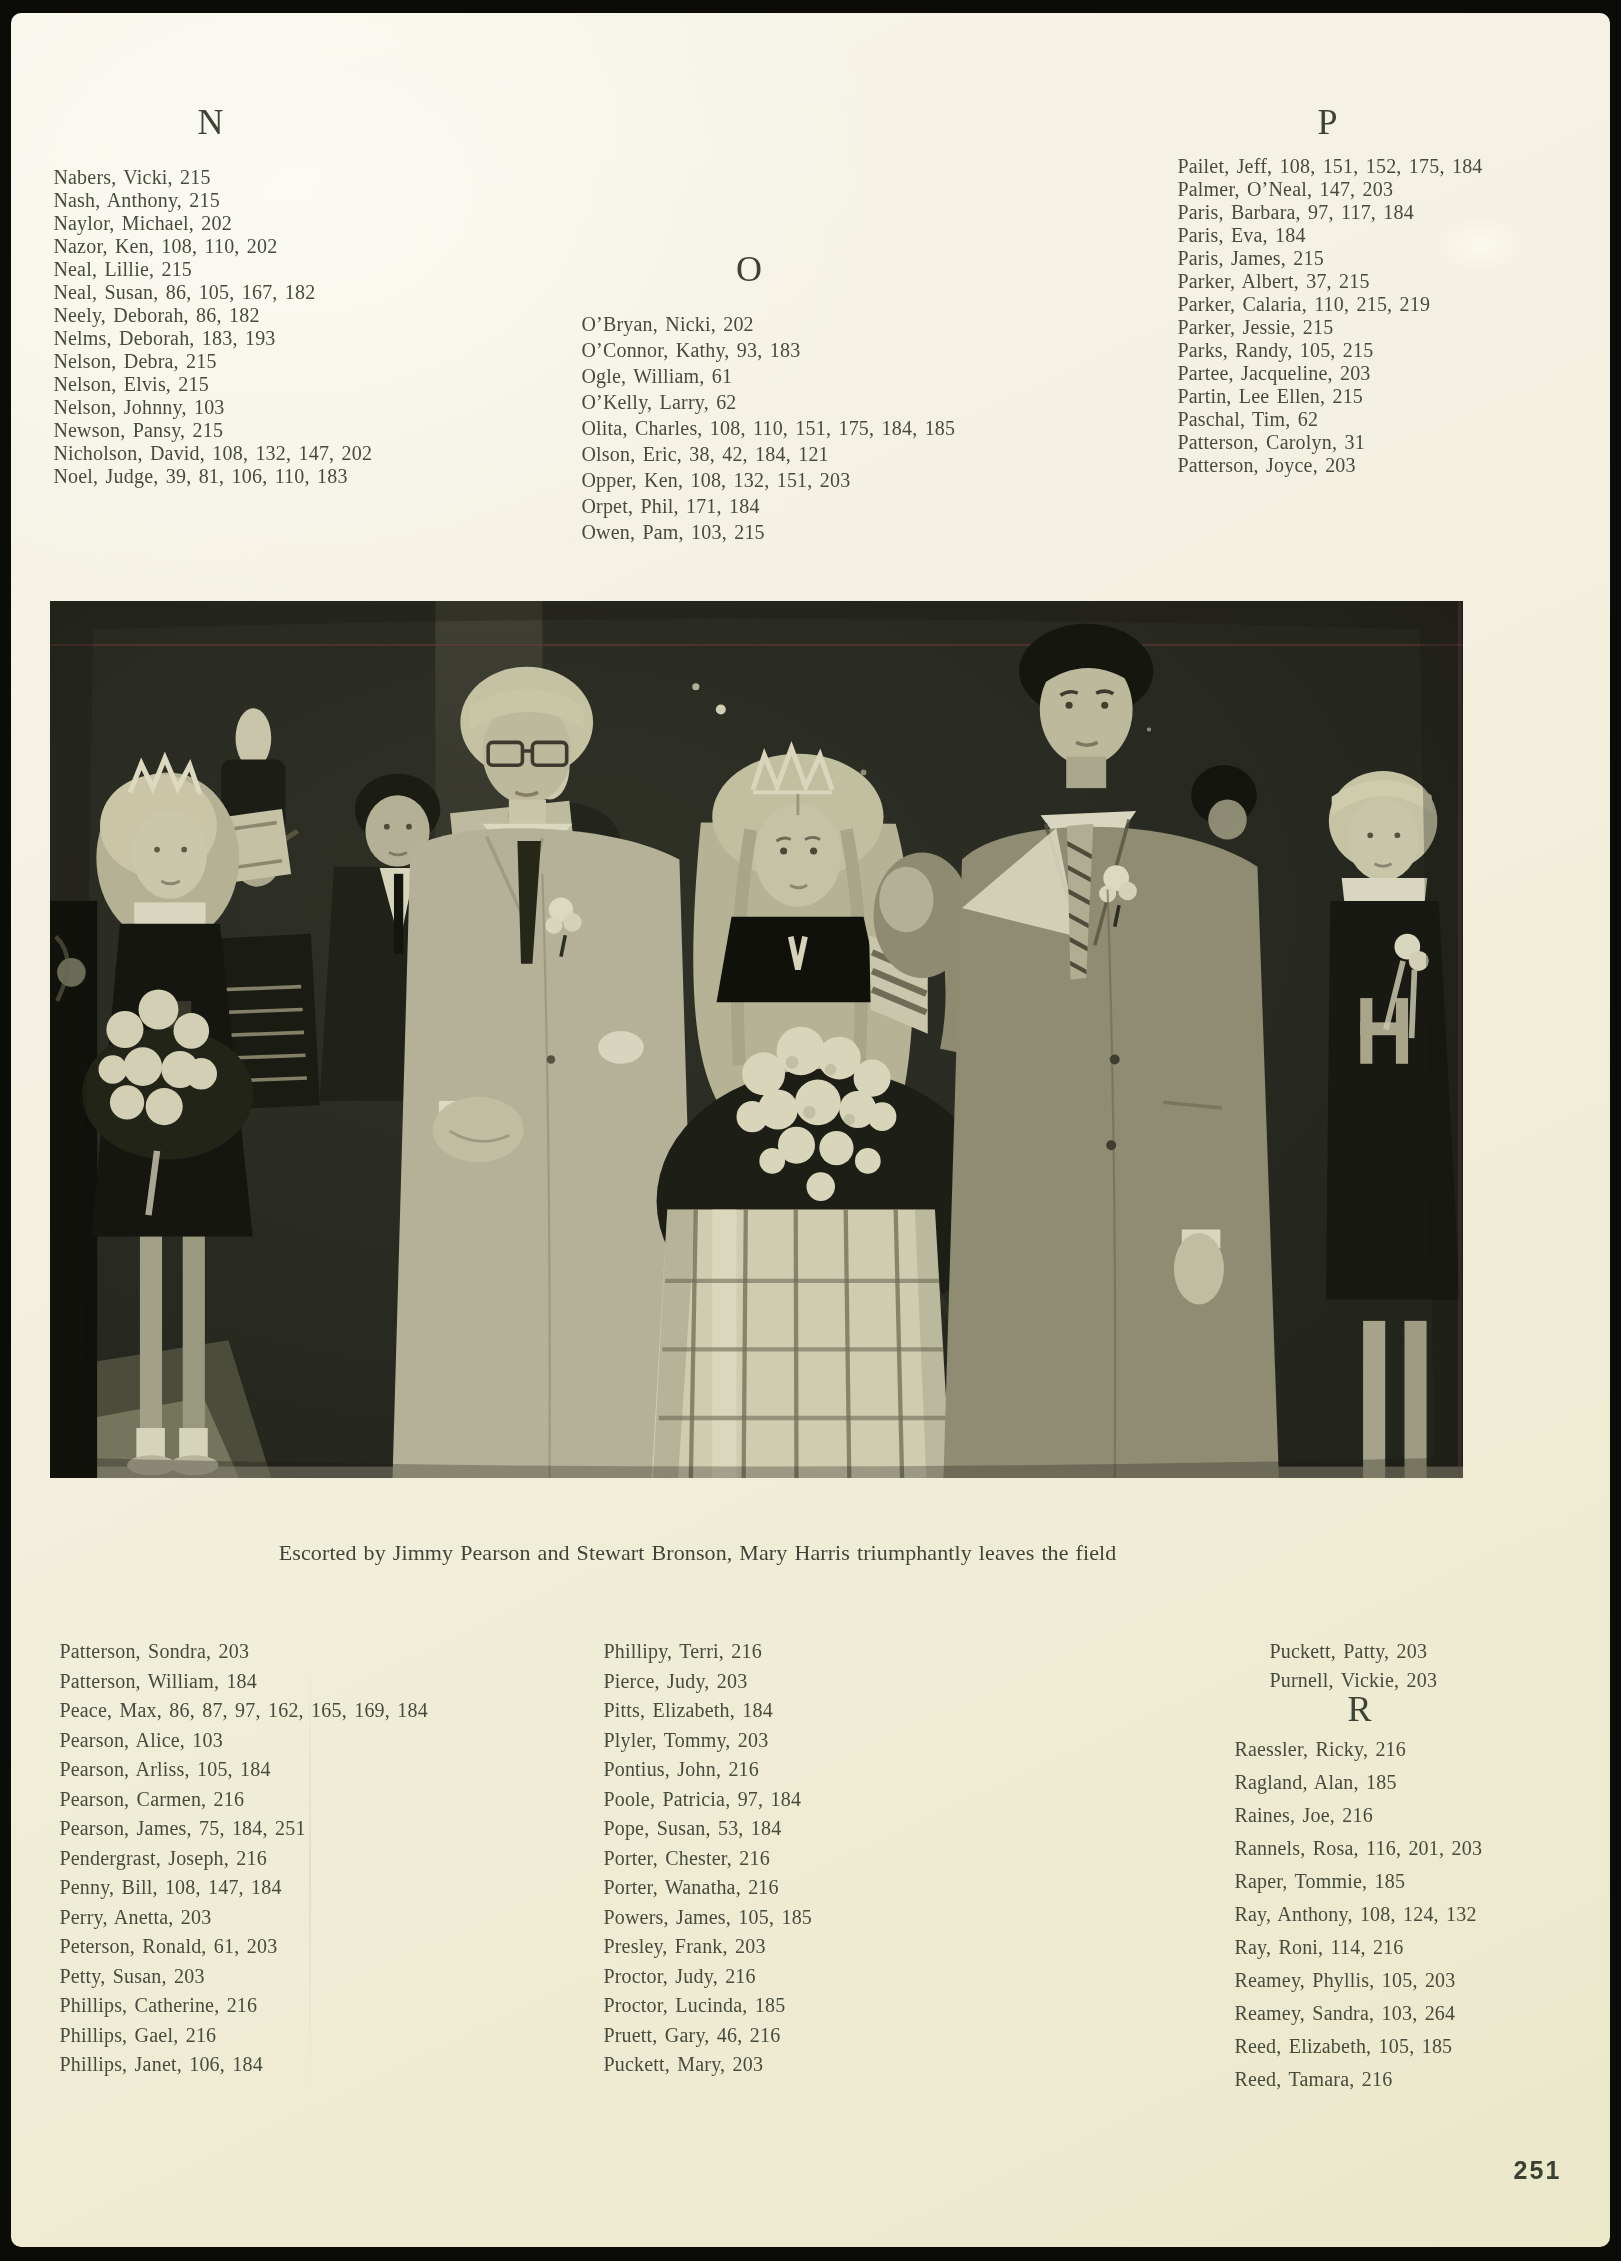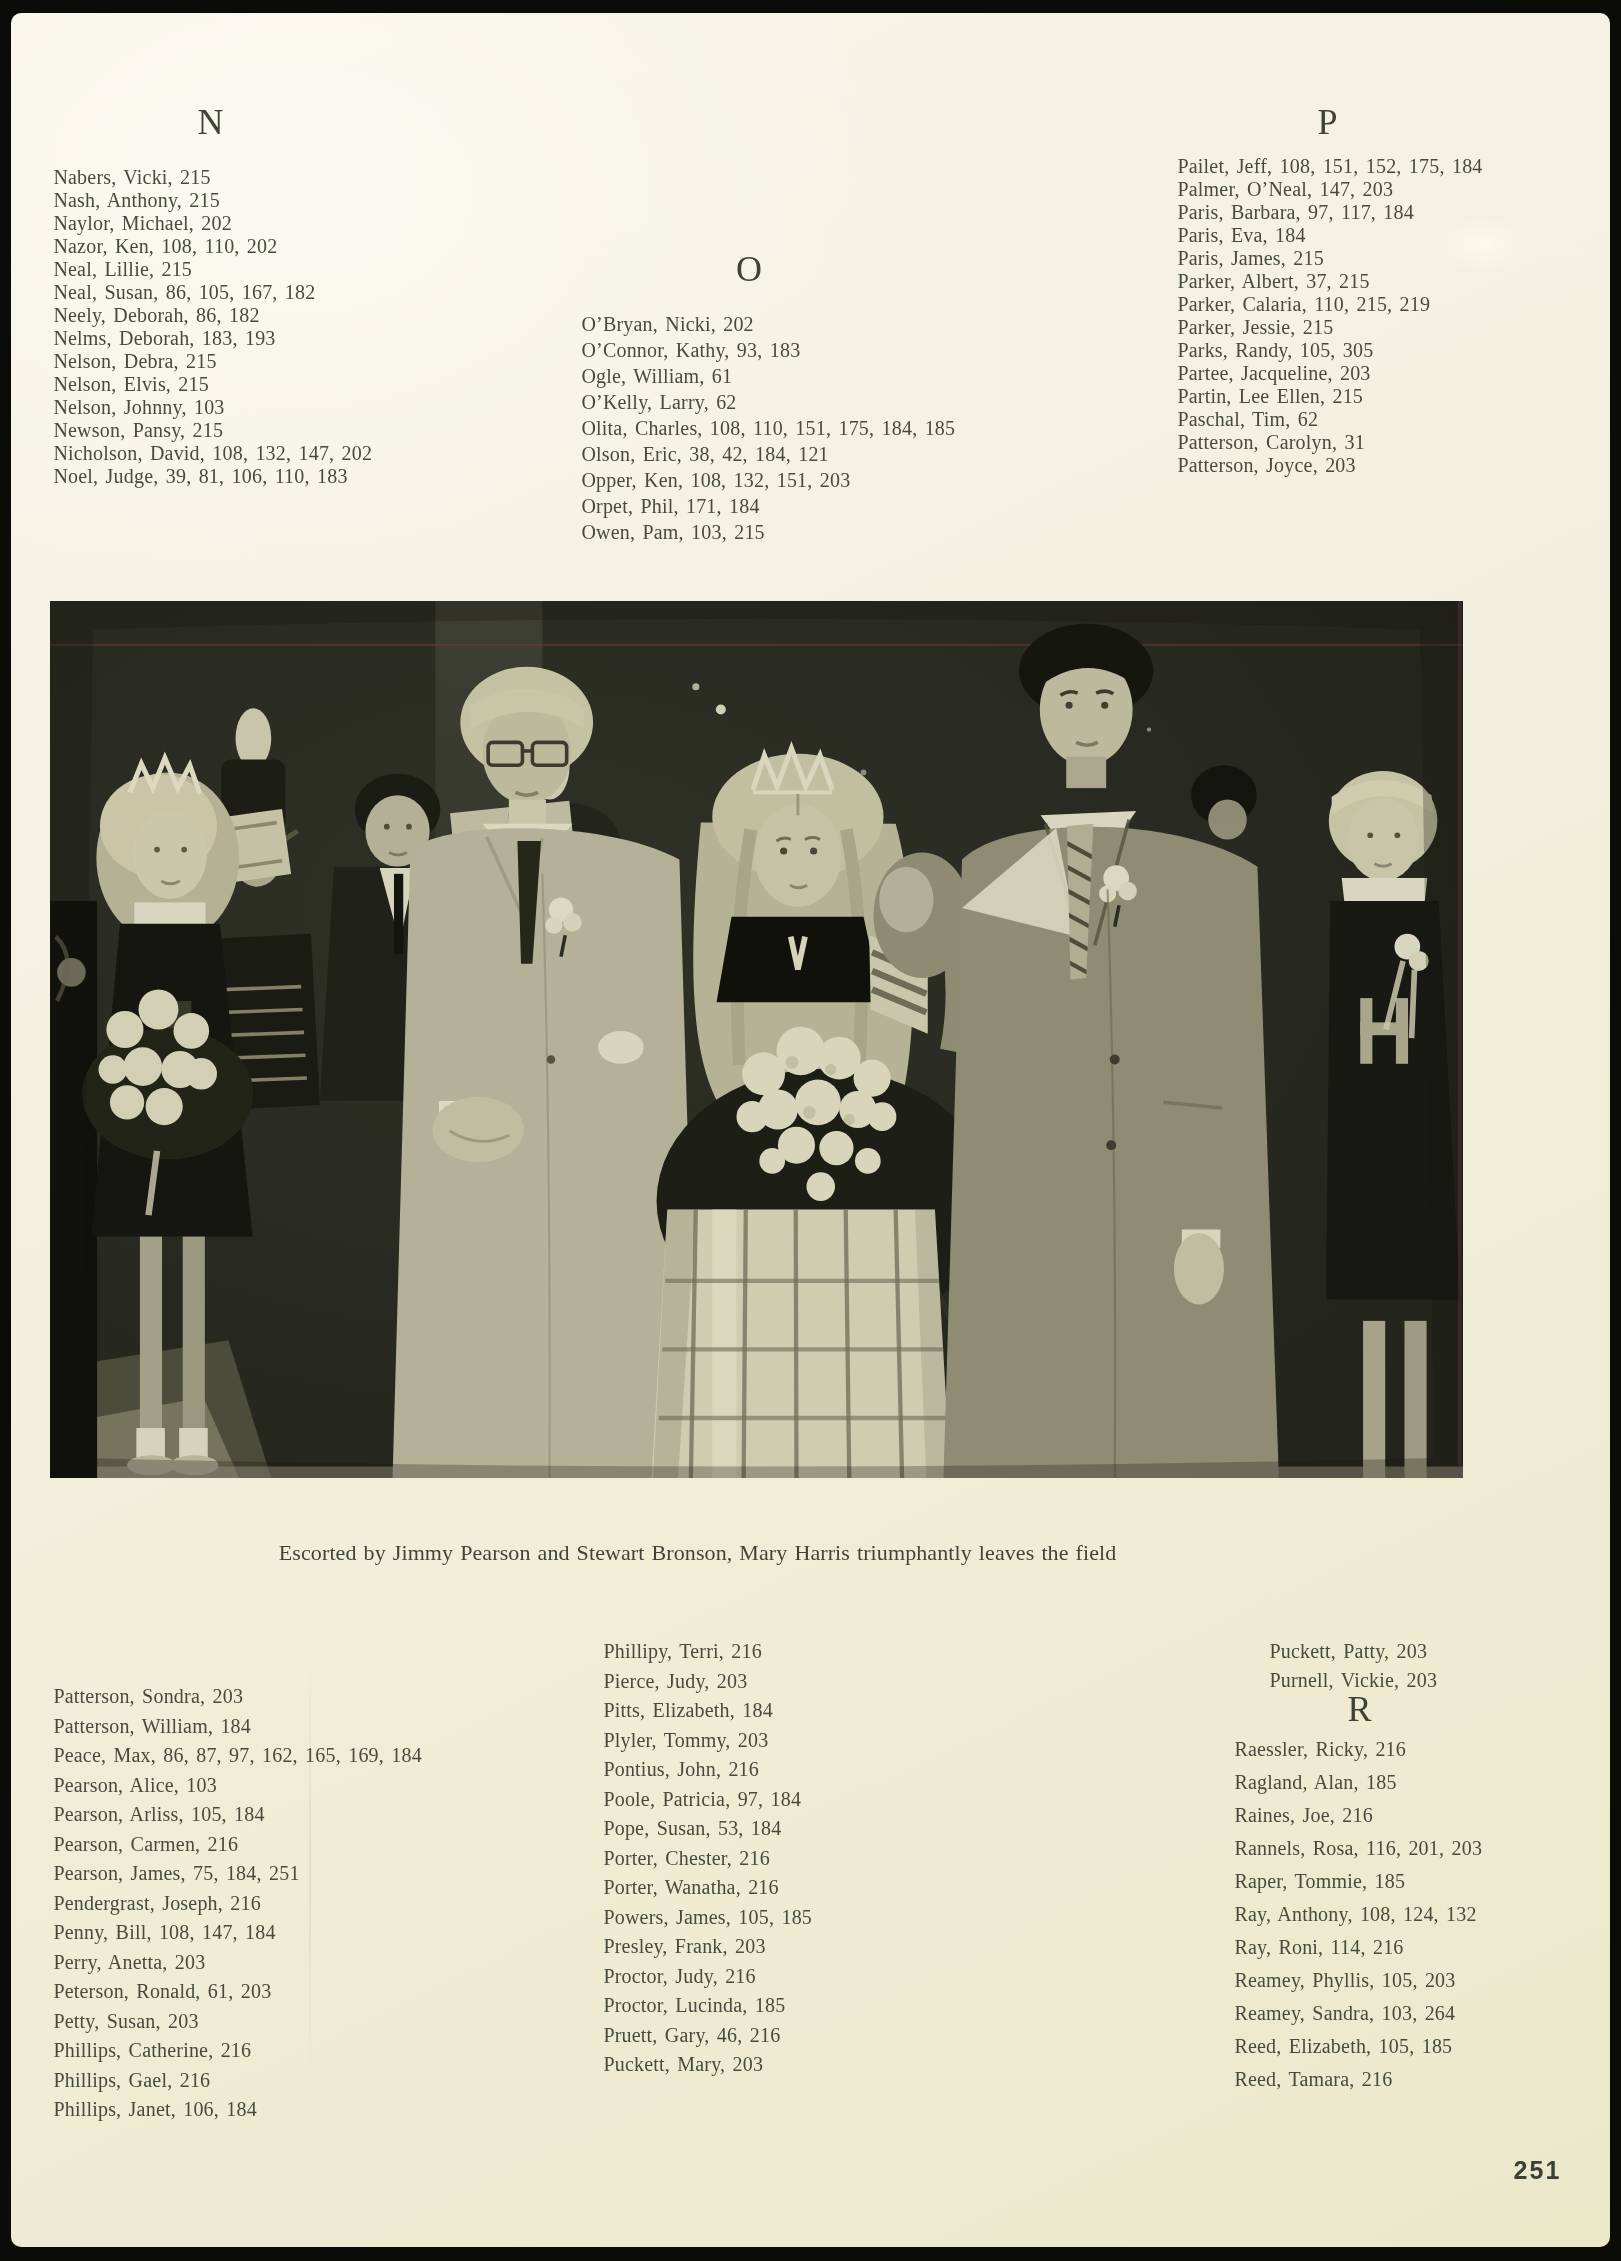--- a/index.html
+++ b/index.html
@@ -93,21 +93,21 @@
   <div class="heading" style="left:1166px;top:89px;width:300px;">P</div>
   <div class="col lh33" style="left:1166px;top:142px;">
       <div class="entry">Pailet, Jeff, 108, 151, 152, 175, 184</div>
       <div class="entry">Palmer, O’Neal, 147, 203</div>
       <div class="entry">Paris, Barbara, 97, 117, 184</div>
       <div class="entry">Paris, Eva, 184</div>
       <div class="entry">Paris, James, 215</div>
       <div class="entry">Parker, Albert, 37, 215</div>
       <div class="entry">Parker, Calaria, 110, 215, 219</div>
       <div class="entry">Parker, Jessie, 215</div>
-      <div class="entry">Parks, Randy, 105, 305</div>
+      <div class="entry">Parks, Randy, 105, 215</div>
       <div class="entry">Partee, Jacqueline, 203</div>
       <div class="entry">Partin, Lee Ellen, 215</div>
       <div class="entry">Paschal, Tim, 62</div>
       <div class="entry">Patterson, Carolyn, 31</div>
       <div class="entry">Patterson, Joyce, 203</div>
     </div>
 
   <div class="photo">
     <svg viewBox="0 0 1980 1228" preserveAspectRatio="none">
       <defs>
@@ -401,21 +401,21 @@
       </g>
 
       <rect x="1973" y="0" width="5" height="1228" fill="#9b4a6e" opacity="0.3"></rect>
 
       <path d="M0,0 H1980 V1228 H0 Z M60,40 Q990,10 1920,40 L1940,1200 Q990,1224 44,1200 Z" fill="#14150e" opacity="0.28" fill-rule="evenodd"></path>
     </svg>
   </div>
 
   <div class="caption" style="top:1525px;">Escorted by Jimmy Pearson and Stewart Bronson, Mary Harris triumphantly leaves the field</div>
 
-  <div class="col lh41" style="left:42px;top:1624px;margin-top:45px;">
+  <div class="col lh41" style="left:48px;top:1624px;">
       <div class="entry">Patterson, Sondra, 203</div>
       <div class="entry">Patterson, William, 184</div>
       <div class="entry">Peace, Max, 86, 87, 97, 162, 165, 169, 184</div>
       <div class="entry">Pearson, Alice, 103</div>
       <div class="entry">Pearson, Arliss, 105, 184</div>
       <div class="entry">Pearson, Carmen, 216</div>
       <div class="entry">Pearson, James, 75, 184, 251</div>
       <div class="entry">Pendergrast, Joseph, 216</div>
       <div class="entry">Penny, Bill, 108, 147, 184</div>
       <div class="entry">Perry, Anetta, 203</div>

